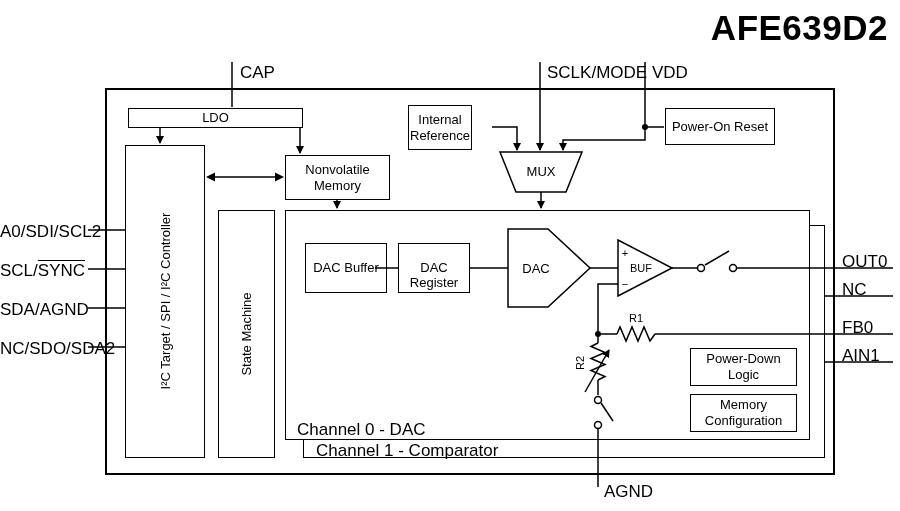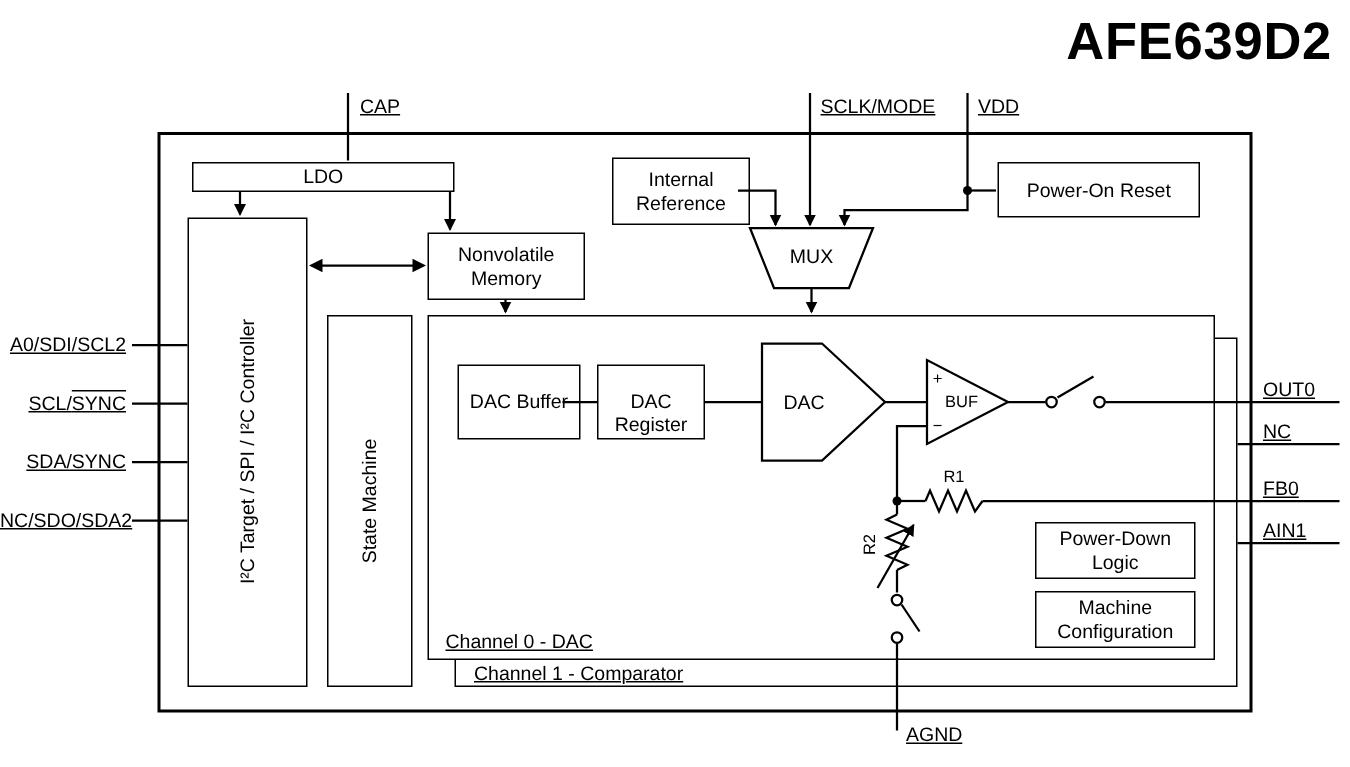--- a/index.html
+++ b/index.html
@@ -8,21 +8,21 @@
   .box {
     position:absolute; box-sizing:border-box;
     border:1.5px solid #000; background:#fff;
     display:flex; align-items:center; justify-content:center;
     text-align:center; font-size:13px; line-height:1.2;
     z-index:4; padding:1px;
   }
   .outline { position:absolute; box-sizing:border-box; border:2px solid #000; background:transparent; z-index:1; }
   .ch1 { z-index:2; }
   .ch0 { z-index:3; }
-  .plabel { position:absolute; font-size:13px; white-space:nowrap; z-index:6;text-decoration:underline; }
+  .plabel { position:absolute; font-size:17px; white-space:nowrap; z-index:6; }
   .clabel { position:absolute; font-size:13px; white-space:nowrap; z-index:6; transform:translate(-50%,-50%); }
   .rlabel { position:absolute; font-size:13px; white-space:nowrap; z-index:6; transform:translate(-50%,-50%) rotate(-90deg); }
   .pin-left { left:0; width:84px; text-align:right; }
   .ovl { text-decoration:overline;margin-top:48px; }
   .small { font-size:11px; }
   .title { position:absolute; right:12px; top:8px; font-size:35px; font-weight:bold; letter-spacing:0.5px; z-index:6; }
   svg.wires { position:absolute; left:0; top:0; z-index:5; pointer-events:none; }
 </style>
 </head>
 <body>
@@ -33,25 +33,25 @@
 
   <div class="outline" style="left:105px;top:88px;width:730px;height:387px;"></div>
 
   <div class="box ch1" style="left:303px;top:225px;width:522px;height:233px;"></div>
   <div class="box ch0" style="left:285px;top:210px;width:525px;height:230px;"></div>
 
   <div class="box" style="left:128px;top:108px;width:175px;height:20px;">
     <span>LDO</span>
   </div>
 
-  <div class="box" style="left:408px;top:105px;width:92px;height:45px;">
+  <div class="box" style="left:408px;top:105px;width:64px;height:45px;">
     <span>Internal Reference</span>
   </div>
 
-  <div class="box" style="left:665px;top:108px;width:135px;height:37px;">
+  <div class="box" style="left:665px;top:108px;width:110px;height:37px;">
     <span>Power-On Reset</span>
   </div>
 
   <div class="box" style="left:285px;top:155px;width:105px;height:45px;">
     <span>Nonvolatile Memory</span>
   </div>
 
   <div class="box" style="left:125px;top:145px;width:80px;height:313px;"></div>
   <div class="rlabel" style="left:165px;top:301px;">I²C Target / SPI / I²C Controller</div>
 
@@ -64,21 +64,21 @@
 
   <div class="box" style="left:398px;top:243px;width:72px;height:50px;align-items:flex-end;">
     <span>DAC Register</span>
   </div>
 
   <div class="box" style="left:690px;top:348px;width:107px;height:38px;">
     <span>Power-Down Logic</span>
   </div>
 
   <div class="box" style="left:690px;top:394px;width:107px;height:38px;">
-    <span>Machine Configuration</span>
+    <span>Memory Configuration</span>
   </div>
 
   <svg class="wires" width="900" height="511" viewBox="0 0 900 511">
     <defs>
       <marker id="arr" markerUnits="userSpaceOnUse" markerWidth="9" markerHeight="9" refX="7" refY="4" orient="auto">
         <path d="M0,0 L8,4 L0,8 Z" fill="#000"></path>
       </marker>
     </defs>
 
     <g stroke="#000" stroke-width="1.5" fill="none">
@@ -141,21 +141,21 @@
   </svg>
 
   <div class="plabel" style="left:240px;top:63px;">CAP</div>
   <div class="plabel" style="left:547px;top:63px;">SCLK/MODE</div>
   <div class="plabel" style="left:652px;top:63px;">VDD</div>
 
   <div class="plabel pin-left" style="top:222px;">A0/SDI/SCL2</div>
   <div class="plabel pin-left" style="top:261px;">
     <span>SCL/</span><span class="ovl">SYNC</span>
   </div>
-  <div class="plabel pin-left" style="top:300px;">SDA/SYNC</div>
+  <div class="plabel pin-left" style="top:300px;">SDA/AGND</div>
   <div class="plabel pin-left" style="top:339px;">NC/SDO/SDA2</div>
 
   <div class="plabel" style="left:842px;top:252px;">OUT0</div>
   <div class="plabel" style="left:842px;top:280px;">NC</div>
   <div class="plabel" style="left:842px;top:318px;">FB0</div>
   <div class="plabel" style="left:842px;top:346px;">AIN1</div>
 
   <div class="plabel" style="left:604px;top:482px;">AGND</div>
 
   <div class="clabel" style="left:541px;top:171px;text-align:center;">MUX</div>

